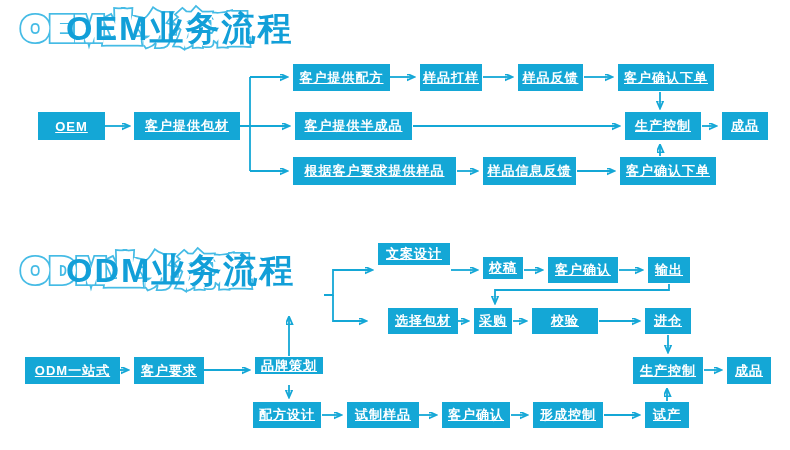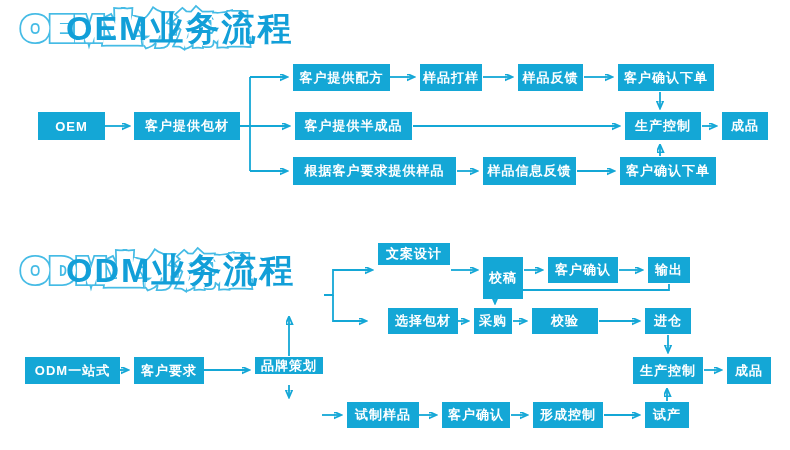--- a/index.html
+++ b/index.html
@@ -11,20 +11,21 @@
   .node{
     position:absolute;
     background:#14a7d6;
     color:#ffffff;
     font-size:13px;
     font-weight:bold;
     display:flex;align-items:center;justify-content:center;
     white-space:nowrap;
     letter-spacing:1px;
     box-sizing:border-box;
+    text-decoration:underline;
   }
   
   .bubble-title{
     position:absolute;
     font-size:34px;
     font-weight:bold;
     letter-spacing:2px;
     line-height:1.1;
     padding-left:44px;
   }
@@ -115,30 +116,31 @@
     <span class="t-mid">ODM业务流程</span>
     <span class="t-fill">ODM业务流程</span>
   </div>
 
   <div class="node" style="left:25px;top:357px;width:95px;height:27px">ODM一站式</div>
   <div class="node" style="left:134px;top:357px;width:70px;height:27px">客户要求</div>
   <div class="node" style="left:255px;top:357px;width:68px;height:17px">品牌策划</div>
 
 
   <div class="node" style="left:378px;top:243px;width:72px;height:22px">文案设计</div>
-  <div class="node" style="left:483px;top:257px;width:40px;height:42px">校稿</div>
+  <div class="node" style="left:483px;top:257px;width:40px;height:22px">校稿</div>
   <div class="node" style="left:548px;top:257px;width:70px;height:26px">客户确认</div>
   <div class="node" style="left:648px;top:257px;width:42px;height:26px">输出</div>
 
   <div class="node" style="left:388px;top:308px;width:70px;height:26px">选择包材</div>
   <div class="node" style="left:474px;top:308px;width:38px;height:26px">采购</div>
   <div class="node" style="left:532px;top:308px;width:66px;height:26px">校验</div>
   <div class="node" style="left:645px;top:308px;width:46px;height:26px">进仓</div>
 
   <div class="node" style="left:633px;top:357px;width:70px;height:27px">生产控制</div>
   <div class="node" style="left:727px;top:357px;width:44px;height:27px">成品</div>
 
+  <div class="node" style="left:253px;top:402px;width:68px;height:26px">配方设计</div>
   <div class="node" style="left:347px;top:402px;width:72px;height:26px">试制样品</div>
   <div class="node" style="left:442px;top:402px;width:68px;height:26px">客户确认</div>
   <div class="node" style="left:533px;top:402px;width:70px;height:26px">形成控制</div>
   <div class="node" style="left:645px;top:402px;width:44px;height:26px">试产</div>
 
 </div>
 
 </body></html>

